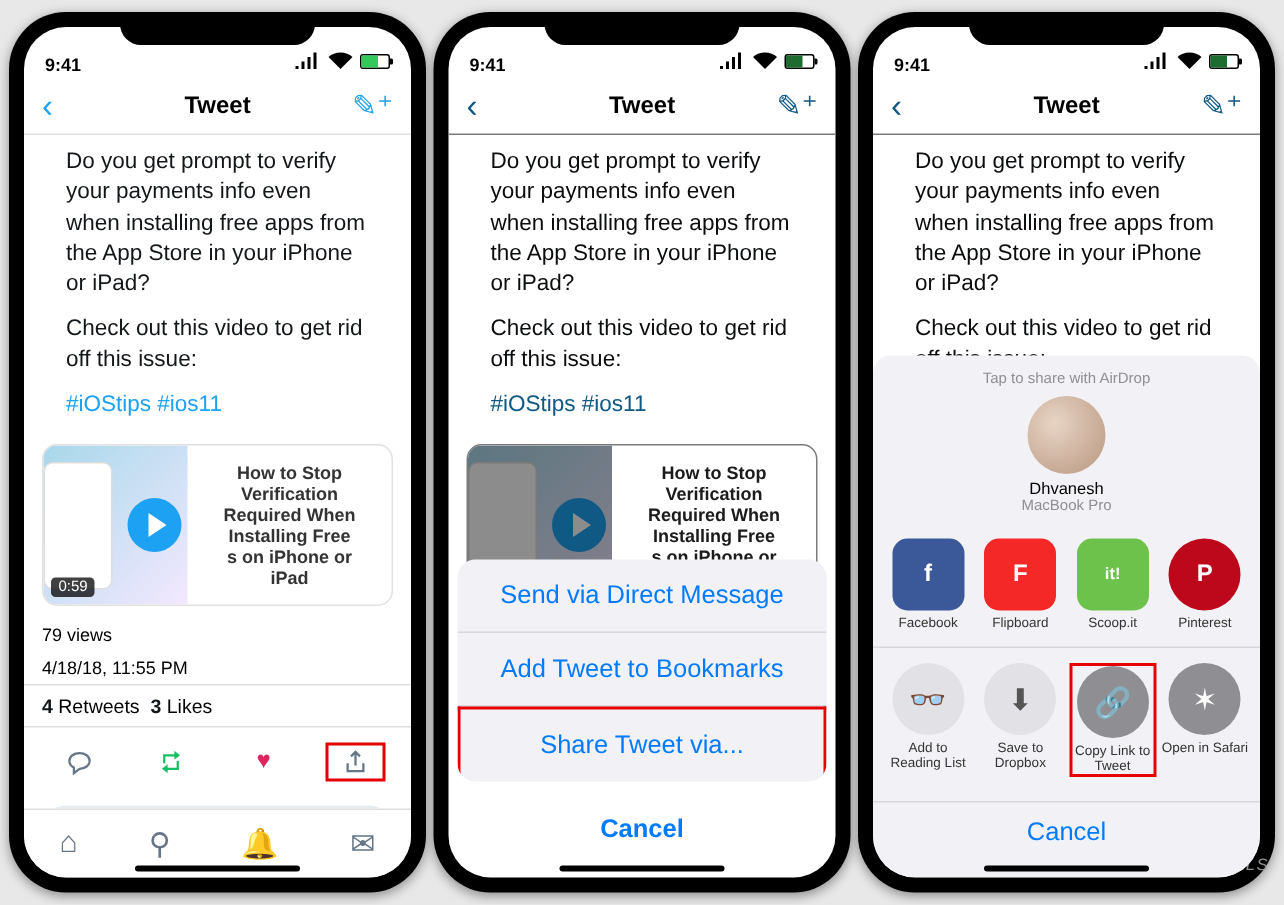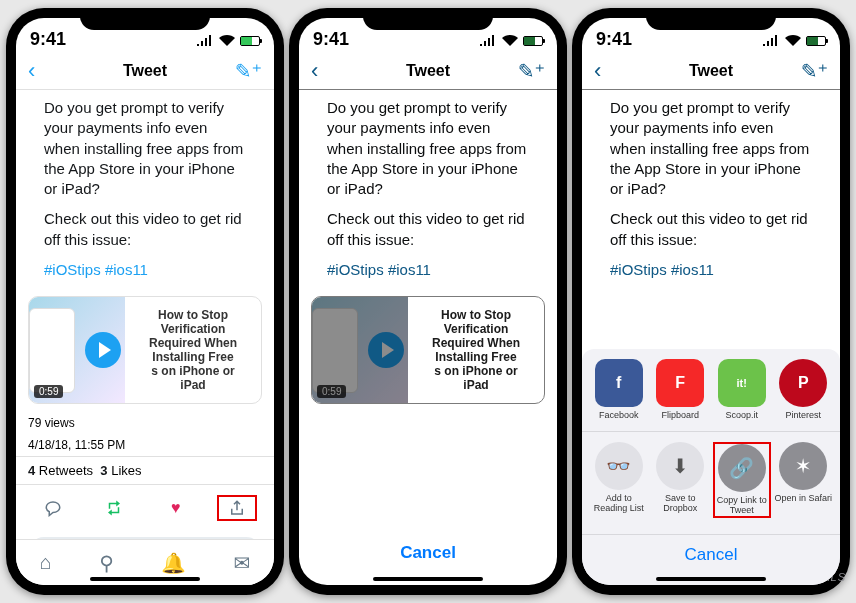--- a/index.html
+++ b/index.html
@@ -36,21 +36,21 @@
       background: #000;
       border-radius: 0 0 14px 14px;
       z-index: 100;
     }
     .statusbar {
       height: 34px;
       display: flex;
       justify-content: space-between;
       align-items: flex-end;
       padding: 0 14px 2px;
-      font-size: 18px;
+      font-size: 12px;
       font-weight: 600;
       text-align: center;
     }
     .status-icons { display: flex; gap: 4px; align-items: center; }
     .battery {
       width: 20px; height: 10px;
       border: 1px solid #000;
       border-radius: 2px;
       position: relative;
     }
@@ -349,20 +349,25 @@
       <div class="video-card">
         <div class="video-thumb">
           <div class="video-thumb-inner"></div>
           <div class="play-btn"></div>
           <div class="video-duration">0:59</div>
         </div>
         <div class="video-text">How to Stop Verification Required When Installing Free s on iPhone or iPad</div>
       </div>
     </div>
     <div class="action-sheet">
+      <div class="sheet-group">
+        <div class="sheet-item">Send via Direct Message</div>
+        <div class="sheet-item">Add Tweet to Bookmarks</div>
+        <div class="sheet-item highlight-box">Share Tweet via...</div>
+      </div>
       <div class="sheet-cancel">Cancel</div>
     </div>
     <div class="home-indicator"></div>
   </div>
 </div>
 
 <div class="phone dim">
   <div class="notch"></div>
   <div class="screen">
     <div class="screen-bg">
@@ -388,20 +393,26 @@
       <div class="tweet-content">
         <div>Do you get prompt to verify your payments info even when installing free apps from the App Store in your iPhone or iPad?</div>
         <div style="margin-top:10px">Check out this video to get rid off this issue:</div>
         <div style="margin-top:10px">
           <span class="hashtag">#iOStips</span>
           <span class="hashtag">#ios11</span>
         </div>
       </div>
     </div>
     <div class="share-sheet">
+      <div class="airdrop-row">
+        <div class="airdrop-label">Tap to share with AirDrop</div>
+        <div class="airdrop-avatar"></div>
+        <div class="airdrop-name">Dhvanesh</div>
+        <div class="airdrop-sub">MacBook Pro</div>
+      </div>
       <div class="app-row">
         <div class="app-item">
           <div class="app-icon" style="background:#3b5998">
               <span>f</span>
             </div>
           <div class="app-label">Facebook</div>
         </div>
         <div class="app-item">
           <div class="app-icon" style="background:#f52828">
               <span>F</span>

